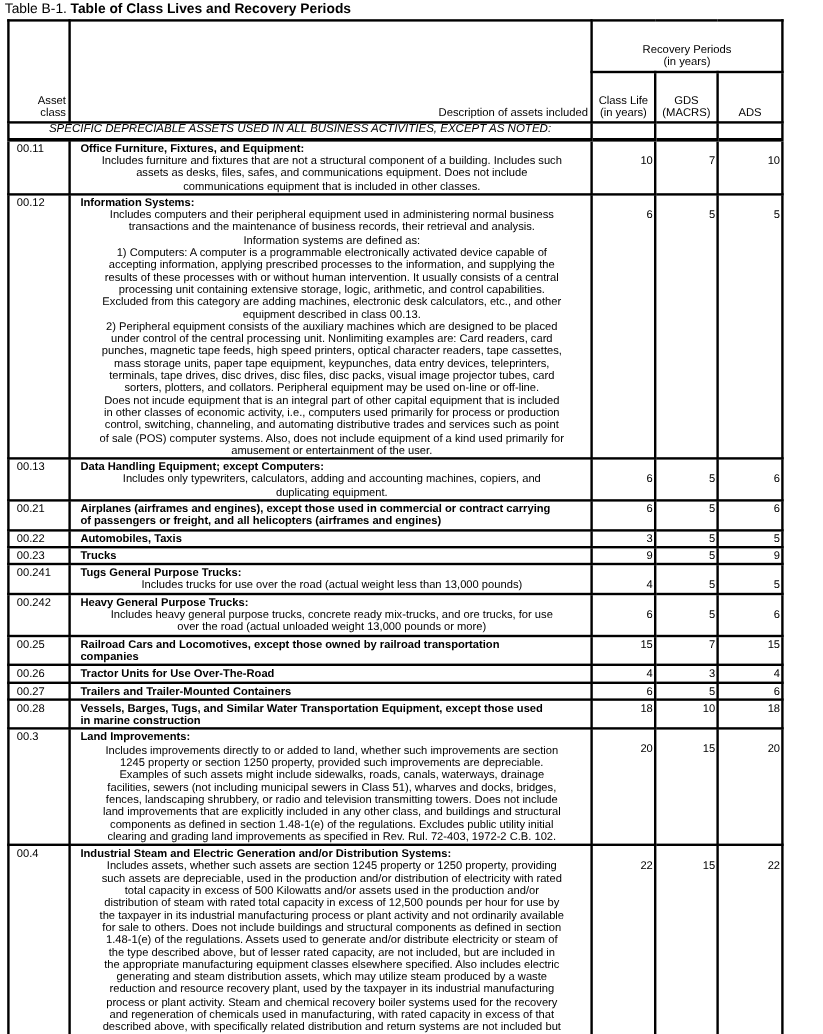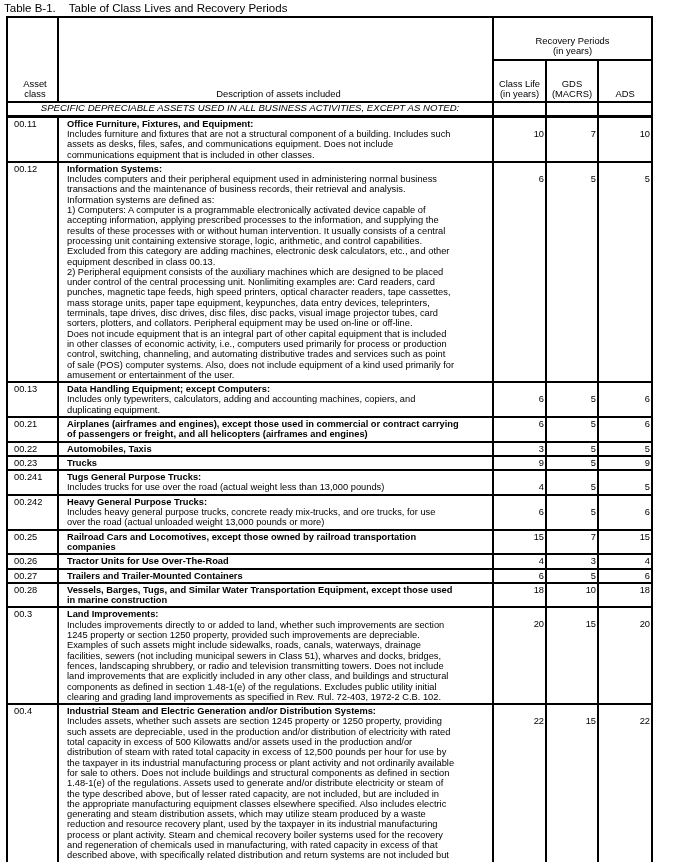--- a/index.html
+++ b/index.html
@@ -8,42 +8,42 @@
     width: 686px; height: 862px;
     background: #ffffff; color: #000000;
     font-family: "Liberation Sans", sans-serif;
     overflow: hidden;
   }
   .page-title {
     padding: 2px 0 1px 4px;
     font-size: 11.5px; line-height: 13px;
     white-space: nowrap;
   }
-  .page-title .t-bold { font-weight: normal; margin-left: 13px; }
+  .page-title .t-bold { font-weight: bold; margin-left: 3px; }
 
   table.b1 {
     border-collapse: collapse;
     table-layout: fixed;
     width: 645px;
     margin-left: 6px;
   }
   table.b1 th, table.b1 td {
     border: 2px solid #000;
     font-weight: normal;
     overflow: hidden;
   }
   
   thead th {
     font-size: 9.4px; line-height: 10.3px;
     white-space: pre-line;
     padding: 18px 2px 2px 2px;
     border-bottom-width: 3px;
   }
   th.h-asset, th.h-desc {
-    text-align: center; vertical-align: bottom;
+    text-align: right; vertical-align: bottom;
   }
   th.h-asset { padding-left: 7px; }
   th.h-desc  { padding-left: 8px; }
   th.h-recovery {
     text-align: center; vertical-align: middle;
     height: 23px;
     border-bottom-width: 2px;
   }
   tr.hrow2 th {
     text-align: center; vertical-align: bottom;
@@ -61,21 +61,21 @@
   tbody td {
     font-size: 9.3px; line-height: 10.3px;
     vertical-align: top;
   }
   td.asset {
     font-weight: bold;
     padding: 1px 2px 0 6px;
   }
   td.desc { padding: 1px 6px 1px 8px; }
   .row-title { font-weight: bold; white-space: pre-line; }
-  .row-desc  { white-space: pre-line; }
+  .row-desc  { white-space: pre-line; text-align: center; }
   td.val { text-align: right; padding-top: 1px; }
   td.val.offset { padding-top: 11px; }
 </style>
 </head>
 <body>
 
 <div class="page-title">
   <span>Table B-1.</span><span class="t-bold">Table of Class Lives and Recovery Periods</span>
 </div>
 

